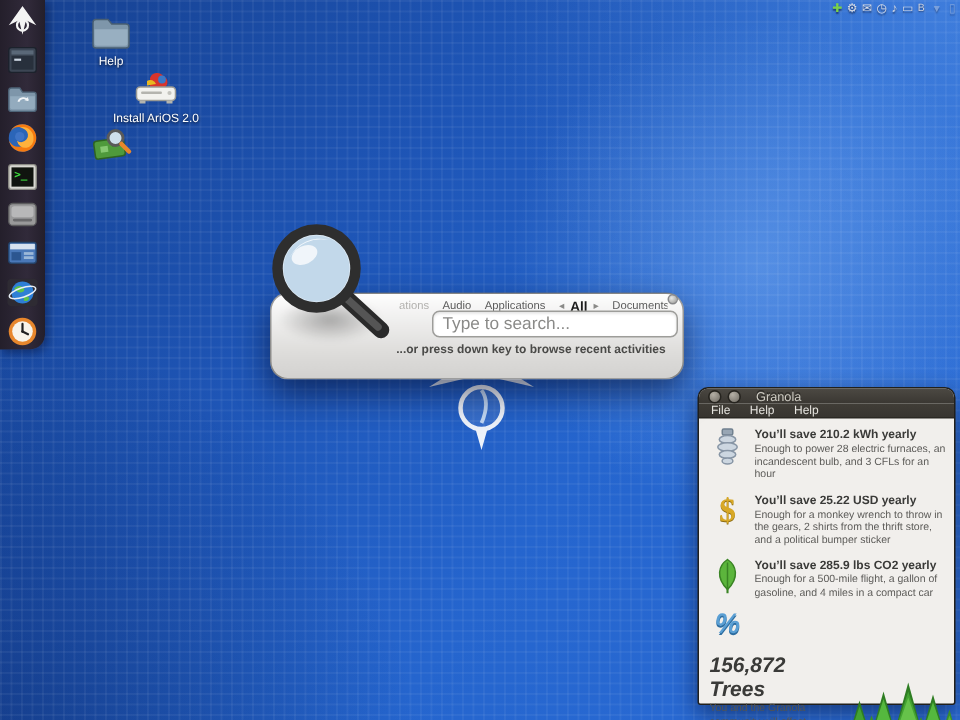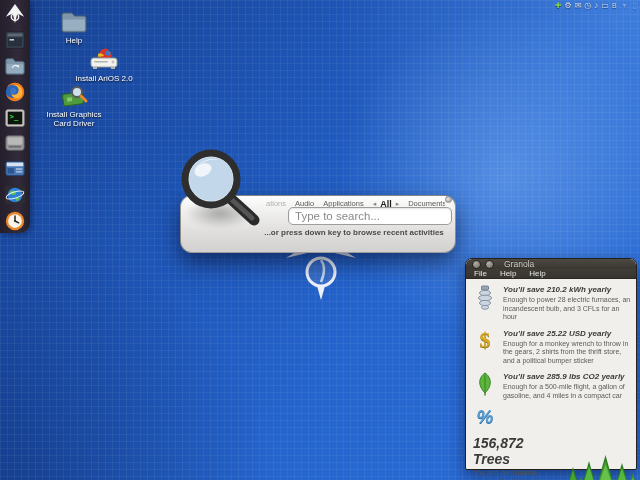--- a/index.html
+++ b/index.html
@@ -102,21 +102,21 @@
   .gran-menubar {
     height:14px; background:linear-gradient(#403d37, #383530);
     display:flex; align-items:center; gap:13px; padding:0 8px;
     border-bottom:1px solid #2a2823;
   }
   .gran-menubar .menu { font-size:8px; color:#e6e4df; cursor:pointer; }
   .gran-body { flex:1; padding:6px 5px 4px 7px; display:flex; flex-direction:column; }
   .gran-row { display:flex; gap:6px; margin-bottom:7px; }
   .gran-row .ric { width:24px; flex:0 0 24px; display:flex; justify-content:center; align-items:flex-start; }
   .gran-row .rtx { flex:1; }
-  .gran-row .rtitle { font-size:8px; font-weight:bold; color:#3a3a38; line-height:10px;font-style:italic; }
+  .gran-row .rtitle { font-size:8px; font-weight:bold; color:#3a3a38; line-height:10px; }
   .gran-row .rdesc { font-size:7px; color:#5c5b58; line-height:8.5px; margin-top:1px; }
   .glyph-dollar { font-family:"Liberation Serif", serif; font-size:22px; font-weight:bold; color:#d8a826; text-shadow:0 1px 0 #8a6a10; line-height:22px; }
   .glyph-percent { font-size:19px; font-weight:bold; font-style:italic; color:#5a9fd4; text-shadow:0 1px 0 #2d6da0; line-height:19px; }
   .gran-footer { display:flex; gap:4px; margin-top:2px; }
   .gran-footer .ftx { width:86px; flex:0 0 86px; }
   .gran-footer .ftitle { font-size:14px; font-weight:bold; font-style:italic; color:#3a3a38; }
   .gran-footer .fdesc { font-size:7px; color:#55544f; line-height:8.5px; margin-top:2px; }
   .gran-footer .ftrees { flex:1; display:flex; align-items:flex-end; }
 </style>
 </head>
@@ -238,21 +238,20 @@
 <div class="desk-icon" id="icon-gfx">
   <div class="art">
     <svg width="30" height="24" viewBox="0 0 30 24">
       <rect x="4" y="9" width="20" height="12" rx="2" fill="#4f9a3c" stroke="#2e6322" transform="rotate(-8 14 15)"></rect>
       <rect x="8" y="13" width="5" height="4" fill="#86c872" transform="rotate(-8 14 15)"></rect>
       <rect x="16" y="12" width="6" height="2" fill="#2e6322" transform="rotate(-8 14 15)"></rect>
       <circle cx="18" cy="8" r="5" fill="#cfe0ec" stroke="#5a5a5a" stroke-width="2"></circle>
       <line x1="22" y1="12" x2="27" y2="17" stroke="#e8872c" stroke-width="3" stroke-linecap="round"></line>
     </svg>
   </div>
-  <div class="lbl">Install Graphics Card Driver</div>
 </div>
 
 <div class="watermark">
   <svg width="76" height="72" viewBox="0 0 76 72">
     <path d="M38 4 L3 26 L33 19 Z" fill="#ffffff" opacity=".95"></path>
     <path d="M38 4 L73 26 L43 19 Z" fill="#ffffff" opacity=".95"></path>
     <circle cx="38" cy="40" r="14" fill="rgba(255,255,255,.10)" stroke="#ffffff" stroke-width="3"></circle>
     <path d="M38 28 q6 8 0 22" fill="none" stroke="#cfe2f8" stroke-width="2.5"></path>
     <path d="M34 54 L38 68 L42 54 Z" fill="#ffffff"></path>
   </svg>

